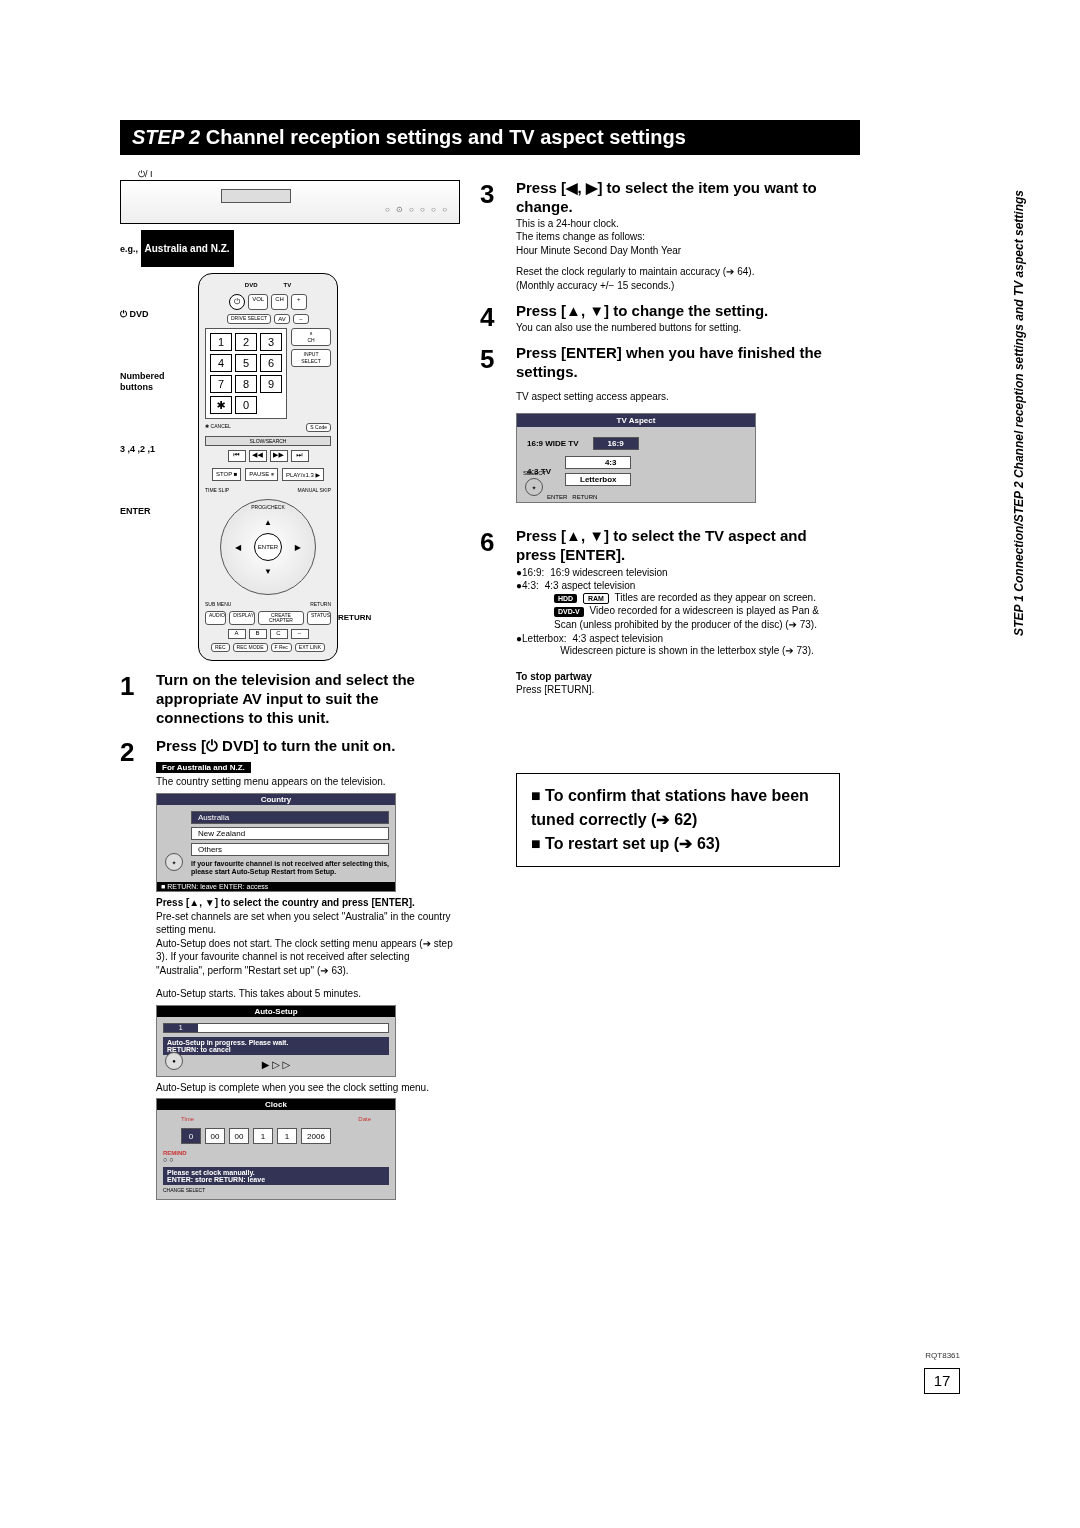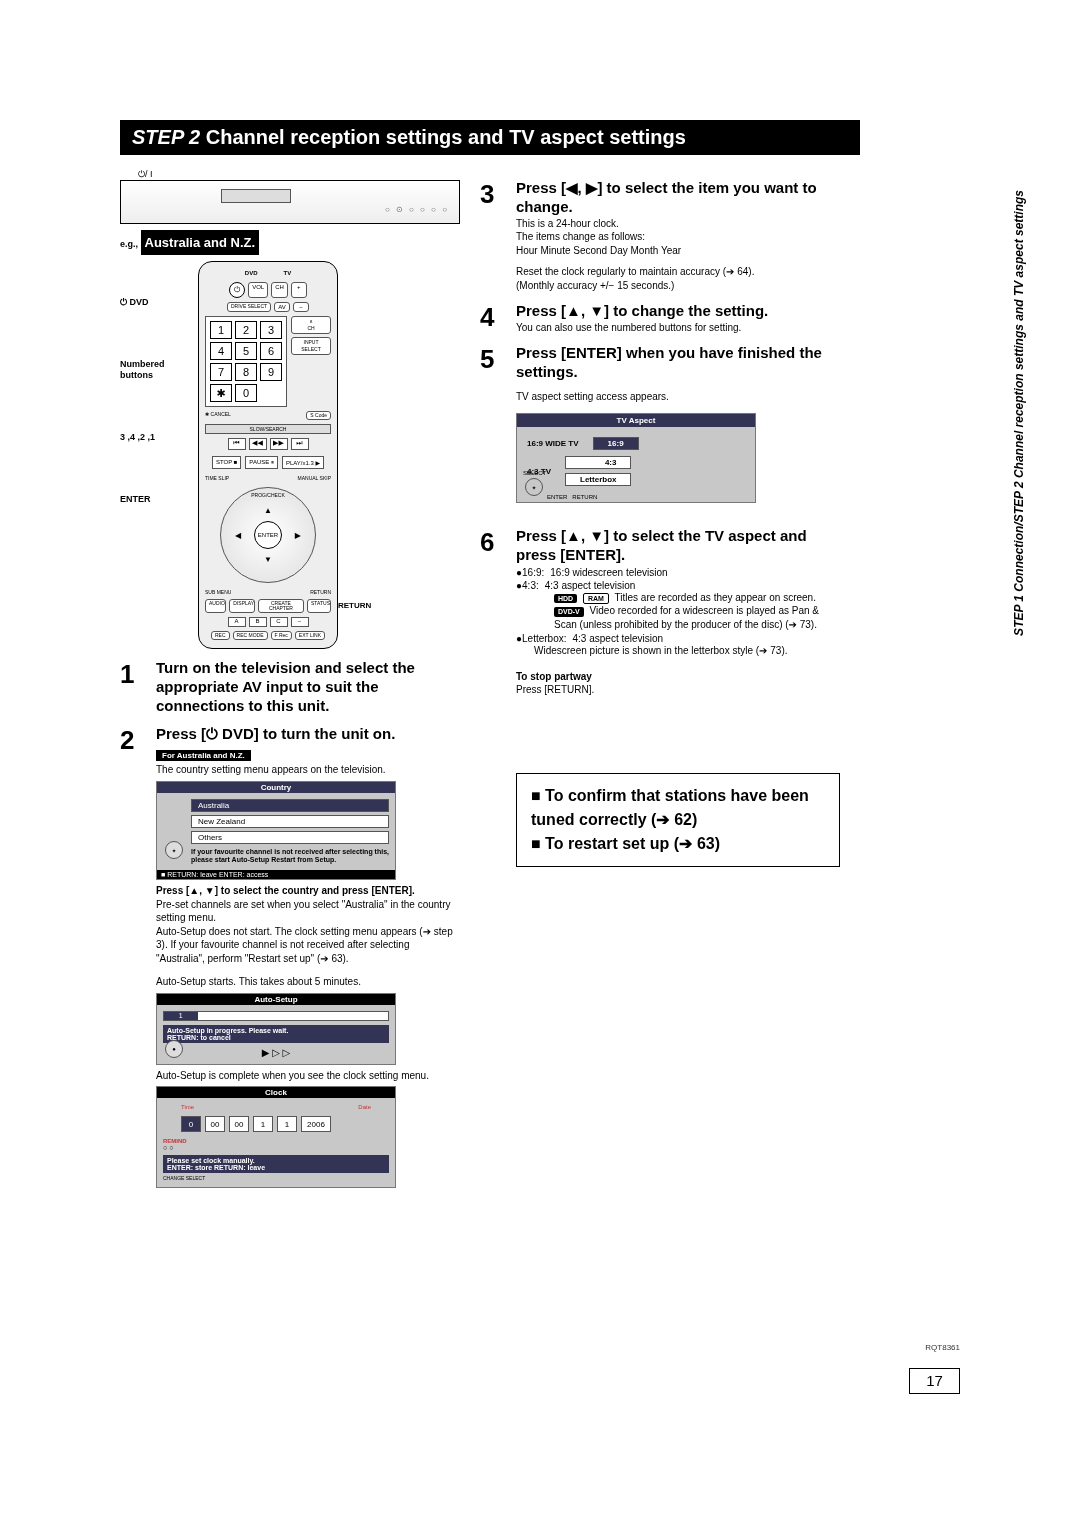--- a/index.html
+++ b/index.html
@@ -46,21 +46,21 @@
     position: absolute; left: 100px; top: 8px; width: 70px; height: 14px;
     border: 1px solid #555; background: #ddd;
   }
   .dvd-dots {
     position: absolute; right: 10px; top: 24px; font-size: 8px; color: #666;
     letter-spacing: 2px;
   }
   .eg-label { font-size: 9px; font-weight: bold; margin: 6px 0; }
   .region-tag {
     display: inline-block; background: #000; color: #fff;
-    font-size: 13px; padding: 5px 4px; font-weight: bold;
+    font-size: 10px; padding: 13px 4px; font-weight: bold;
   }
 
   
   .remote-row { display: flex; align-items: flex-start; }
   .remote-labels-left {
     width: 78px; font-size: 9px; font-weight: bold; line-height: 1.3;
     padding-top: 36px;
   }
   .remote-labels-left div { margin-bottom: 50px; }
   .remote {
@@ -169,22 +169,22 @@
 
   .notes-box {
     border:1px solid #000; padding:10px 14px; font-size:16px; font-weight:bold;
     margin-top:76px; line-height:1.5;
   }
   .footer {
     position:absolute; right:120px; bottom:134px; text-align:right;
   }
   .doc-code { font-size:8px; color:#333;}
   .page-num {
-    display:inline-block; border:1px solid #000; width:51px; height:26px;
-    text-align:center; line-height:24px; font-size:15px; margin-top:16px;
+    display:inline-block; border:1px solid #000; width:36px; height:26px;
+    text-align:center; line-height:24px; font-size:15px; margin-top:8px;
   }
   .square { font-family: Arial; }
 </style>
 </head>
 <body>
 
 <div class="page-margin">
   <div class="header-bar">
     <span>STEP 2</span>
     <span class="plain">Channel reception settings and TV aspect settings</span>
@@ -445,21 +445,21 @@
             <span>Titles are recorded as they appear on screen.</span>
           </div>
           <div class="body-text" style="margin-left:38px;">
             <span class="media-chip">DVD-V</span>
             <span>Video recorded for a widescreen is played as Pan &amp; Scan (unless prohibited by the producer of the disc) (➔ 73).</span>
           </div>
           <div class="def-line">
             <span class="def-bullet">●<span>Letterbox:</span></span>
             <span>4:3 aspect television</span>
           </div>
-          <div class="body-text" style="margin-left:18px;">Widescreen picture is shown in the letterbox style (➔ 73).</div>
+          <div class="body-text" style="margin-left:18px;text-align:center;">Widescreen picture is shown in the letterbox style (➔ 73).</div>
 
           <div style="margin-top:12px;">
             <div class="body-text" style="font-weight:bold;">To stop partway</div>
             <div class="body-text">Press [RETURN].</div>
           </div>
 
           <div class="notes-box">
             <div class="square">■ To confirm that stations have been tuned correctly (➔ 62)</div>
             <div class="square">■ To restart set up (➔ 63)</div>
           </div>

